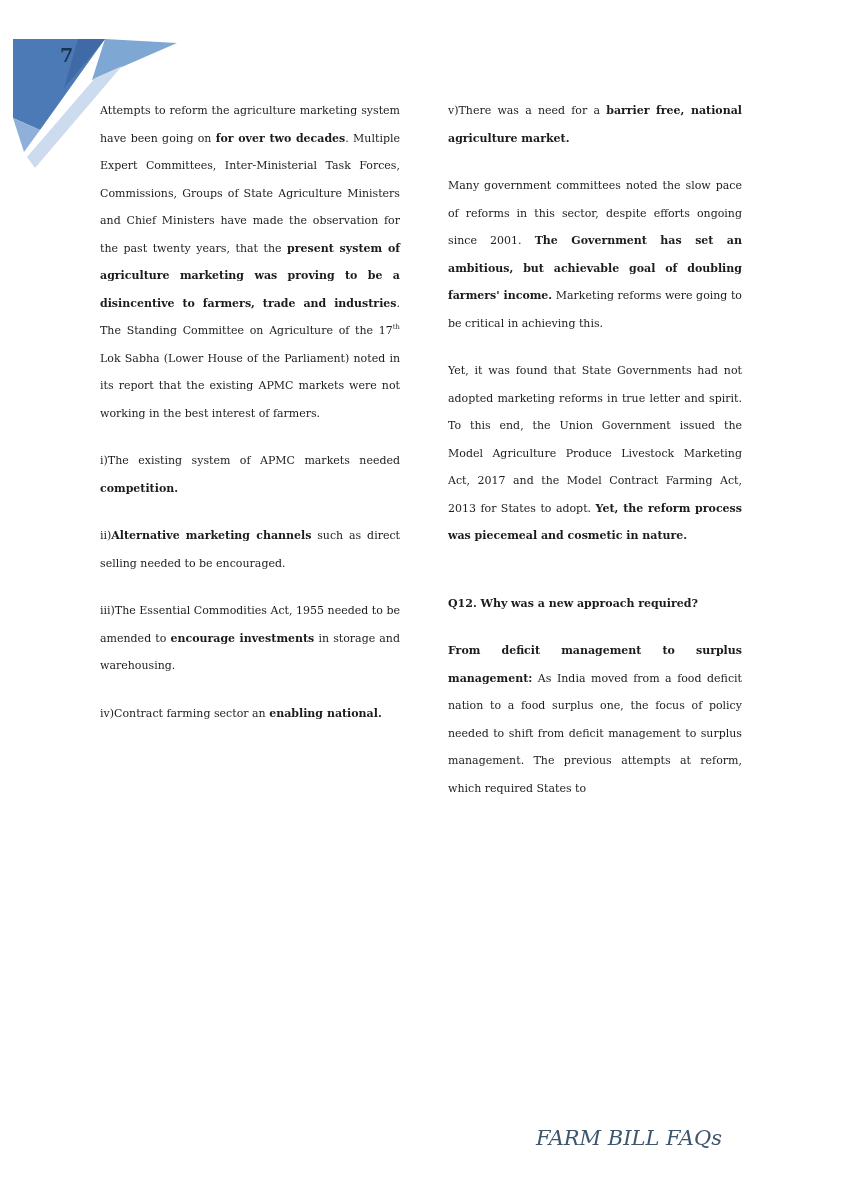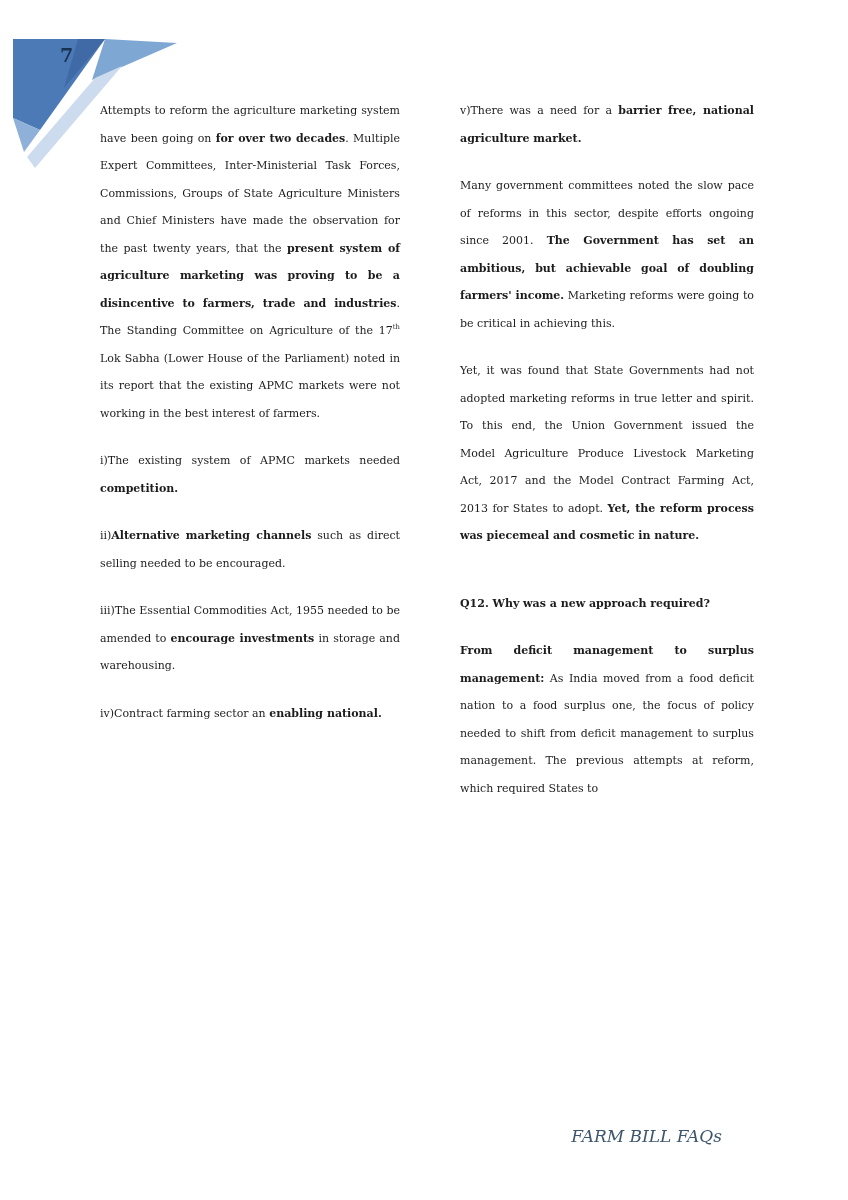--- a/index.html
+++ b/index.html
@@ -32,34 +32,34 @@
   }
   .col {
     position: absolute;
     top: 97px;
     font-size: 11px;
     line-height: 27.5px;
     text-align: justify;
     color: #1c1c1c;
   }
   .col-left  { left: 100px; width: 300px; }
-  .col-right { left: 460px; width: 294px; }
+  .col-right { left: 448px; width: 294px; }
   .para { margin: 0 0 20px 0; }
   .para:last-child { margin-bottom: 10px; }
   .question { margin-top: 40px; }
   .b { font-weight: bold; }
   sup { font-size: 0.62em; line-height: 0; }
   .footer {
     position: absolute;
     top: 1126px;
     left: 452px;
     width: 270px;
     text-align: right;
     font-style: italic;
-    font-size: 17px;
+    font-size: 21px;
     color: #3d566e;
     font-family: "DejaVu Serif", "Liberation Serif", serif;
   }
 </style>
 </head>
 <body>
 
 <div class="page">
 
   <div class="corner">

